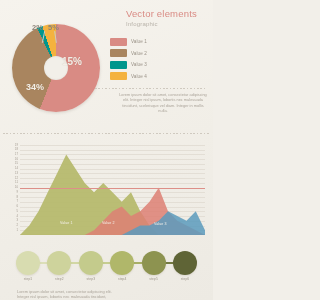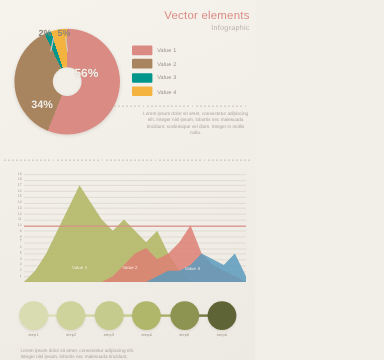--- a/index.html
+++ b/index.html
@@ -6,21 +6,21 @@
   body{
     width:213px;height:300px;overflow:hidden;
     background:#f2efe9;
     font-family:"Liberation Sans", sans-serif;
     position:relative;
   }
   .page{position:relative;width:213px;height:300px;
         background:linear-gradient(160deg,#f6f3ed 0%,#f1eee7 55%,#edeae3 100%);}
 
   
-  .header{position:absolute;right:5px;top:8px;text-align:right;}
+  .header{position:absolute;right:16px;top:8px;}
   .title{font-size:9.5px;color:#d98b84;letter-spacing:.2px;line-height:11px;}
   .subtitle{font-size:6px;color:#b9b3aa;letter-spacing:.2px;line-height:8px;margin-top:1px;}
 
   
   .pie-wrap{position:absolute;left:8px;top:22px;width:96px;height:88px;}
   .pie-shadow{position:absolute;left:2px;top:4px;width:92px;height:84px;
      border-radius:50%;background:radial-gradient(closest-side,rgba(120,110,95,.22),rgba(120,110,95,0) 72%);}
   .pie{position:absolute;left:4px;top:2px;width:88px;height:88px;border-radius:50%;
        background:conic-gradient(
           from 0deg,
@@ -89,21 +89,21 @@
     <div class="title">Vector elements</div>
     <div class="subtitle">Infographic</div>
   </div>
 
   <div class="pie-wrap">
     <div class="pie-shadow"></div>
     <div class="pie"></div>
     <div class="pie-hole"></div>
     <div class="leader leader-a"></div>
     <div class="leader leader-b"></div>
-    <div class="pie-lbl lbl-56">56%</div>
+    <div class="pie-lbl lbl-56">15%</div>
     <div class="pie-lbl lbl-37">34%</div>
     <div class="pie-lbl lbl-2">2%</div>
     <div class="pie-lbl lbl-5">5%</div>
   </div>
 
   <div class="legend" id="legend">
       <div class="lg-row">
         <div class="lg-sw" style="background: rgb(217, 139, 132);"></div>
         <div class="lg-tx">Value 1</div>
       </div>

